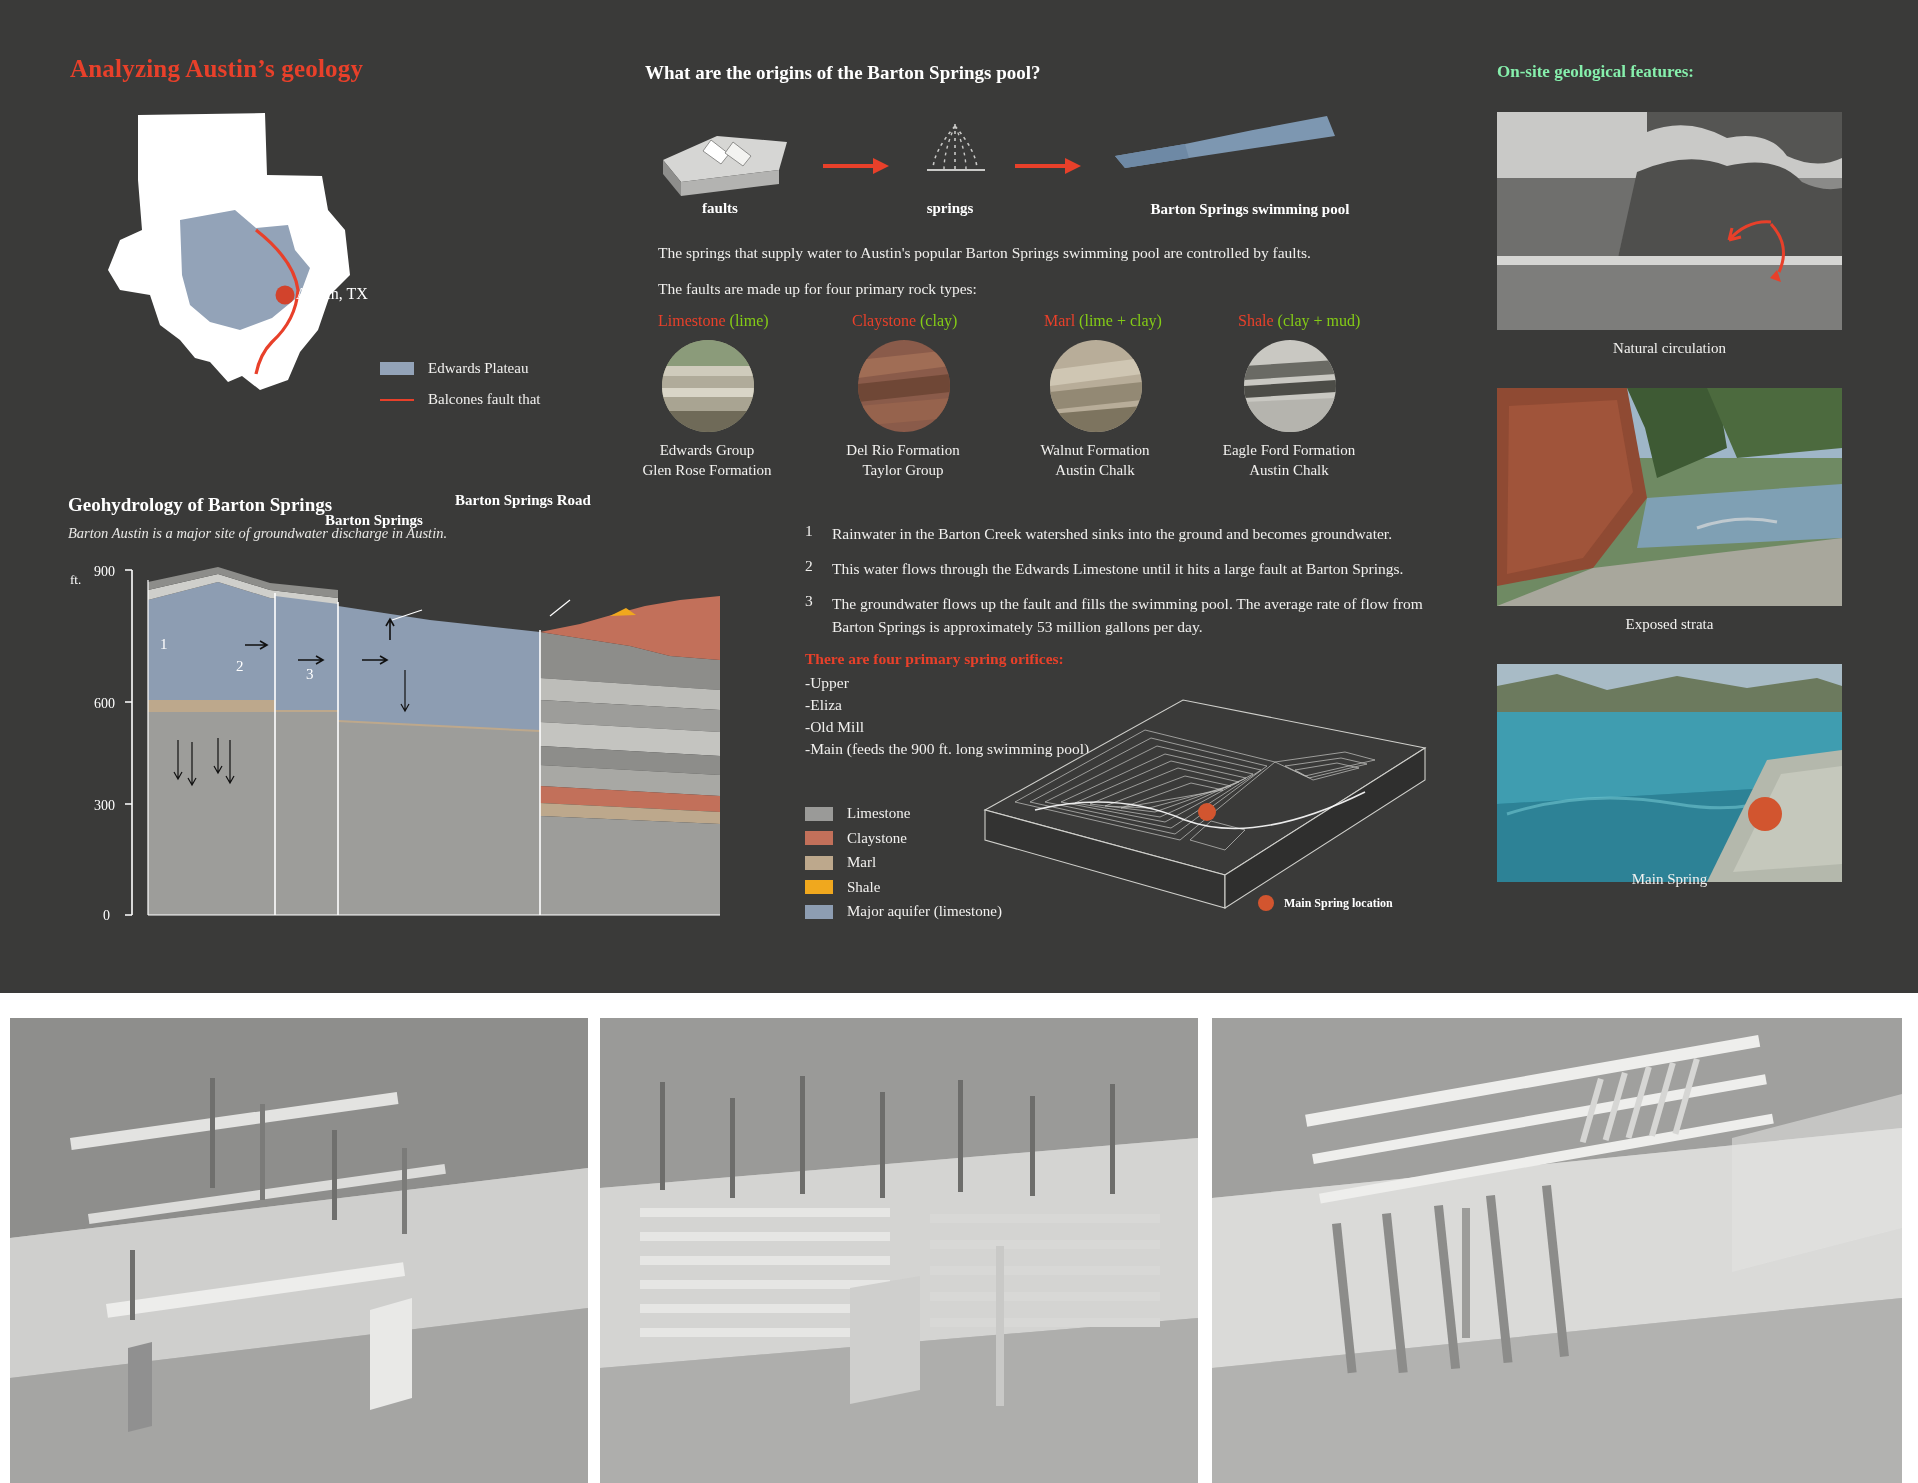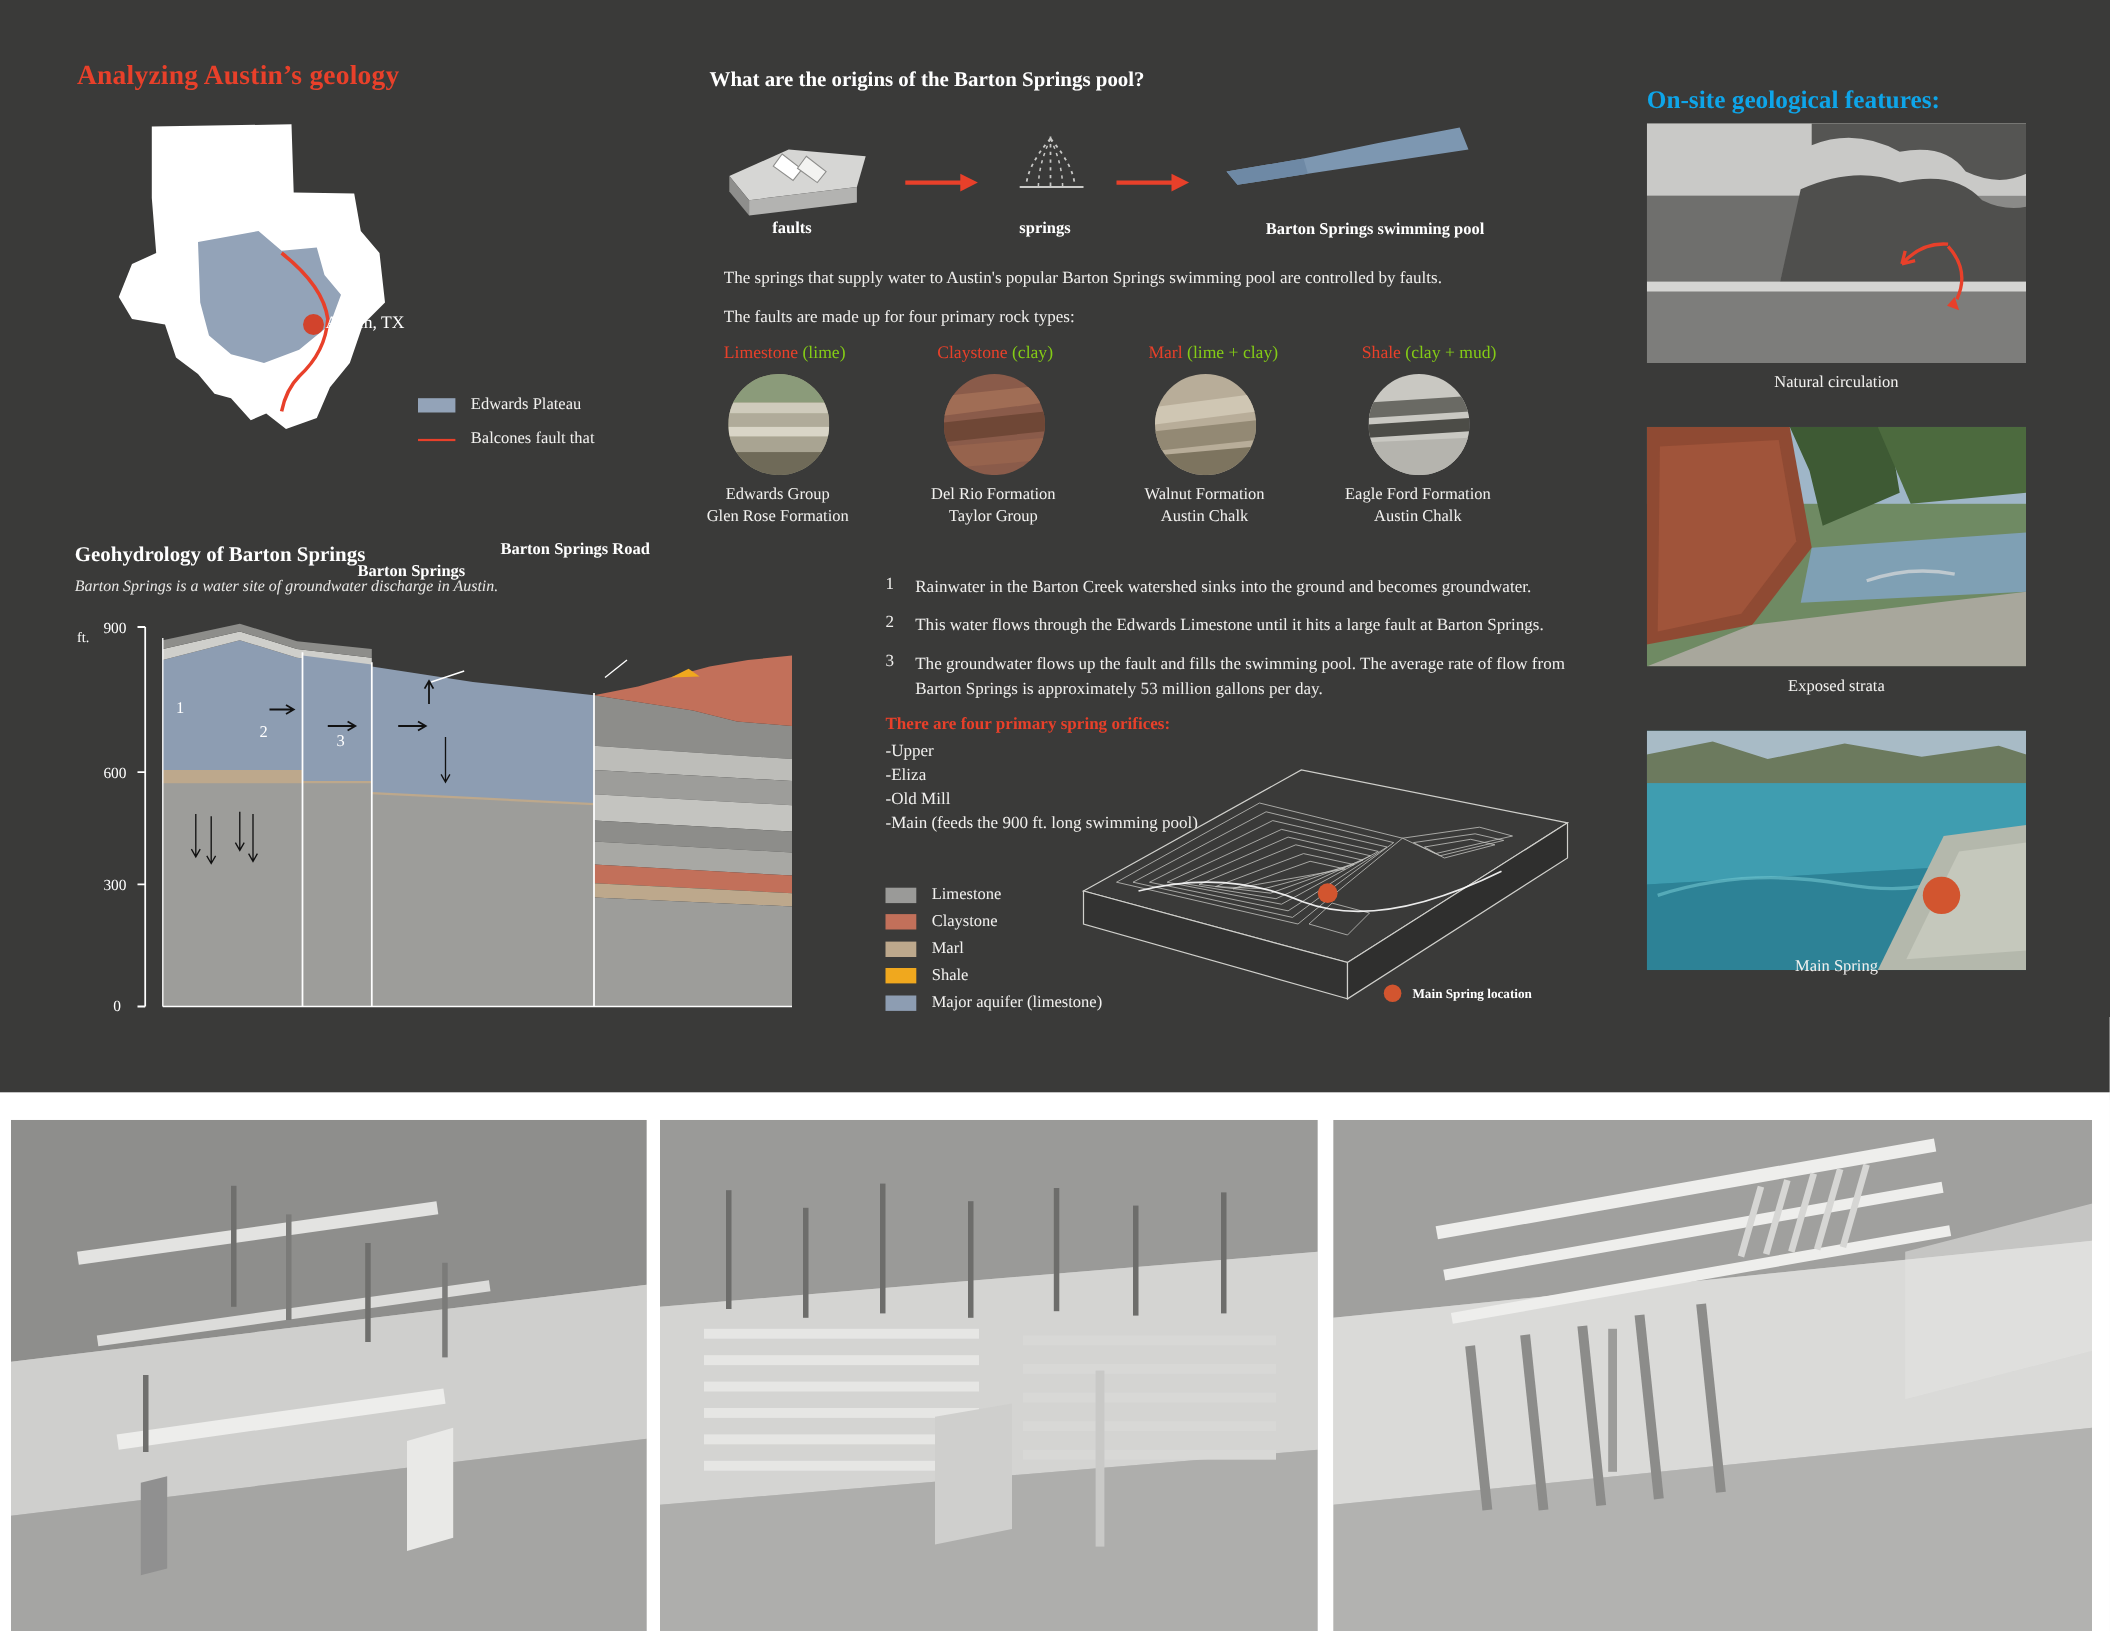--- a/index.html
+++ b/index.html
@@ -215,24 +215,23 @@
     border-radius: 50%;
     background: #d2552f;
     margin-right: 10px;
     display: inline-block;
   }
 
   
   .right-title {
     position: absolute;
     left: 1497px; top: 62px;
-    font-size: 23px;
-    font-weight: bold;
-    color: #0ea5e9;
-    margin-top: 16px;
+    font-size: 17px;
+    font-weight: bold;
+    color: #86efac;
   }
   .photo {
     position: absolute;
     overflow: hidden;
   }
   .photo-cap {
     position: absolute;
     width: 345px;
     text-align: center;
     font-size: 15px;
@@ -275,21 +274,21 @@
         <span class="swatch-box"></span>
         <span>Edwards Plateau</span>
       </div>
       <div class="row">
         <span class="swatch-line"></span>
         <span>Balcones fault that</span>
       </div>
     </div>
 
     <div class="geo-title">Geohydrology of Barton Springs</div>
-    <div class="geo-sub">Barton Springs is a water site of groundwater discharge in Austin.</div>
+    <div class="geo-sub">Barton Austin is a major site of groundwater discharge in Austin.</div>
 
     <div class="section-wrap">
       <div class="ft-label">ft.</div>
 
       <div class="axis-num" style="left:24px; top:4px;">900</div>
       <div class="axis-num" style="left:24px; top:136px;">600</div>
       <div class="axis-num" style="left:24px; top:238px;">300</div>
       <div class="axis-num" style="left:33px; top:348px;">0</div>
 
       <svg width="650" height="370" viewBox="0 0 650 370" style="position:absolute;left:0;top:0;">

